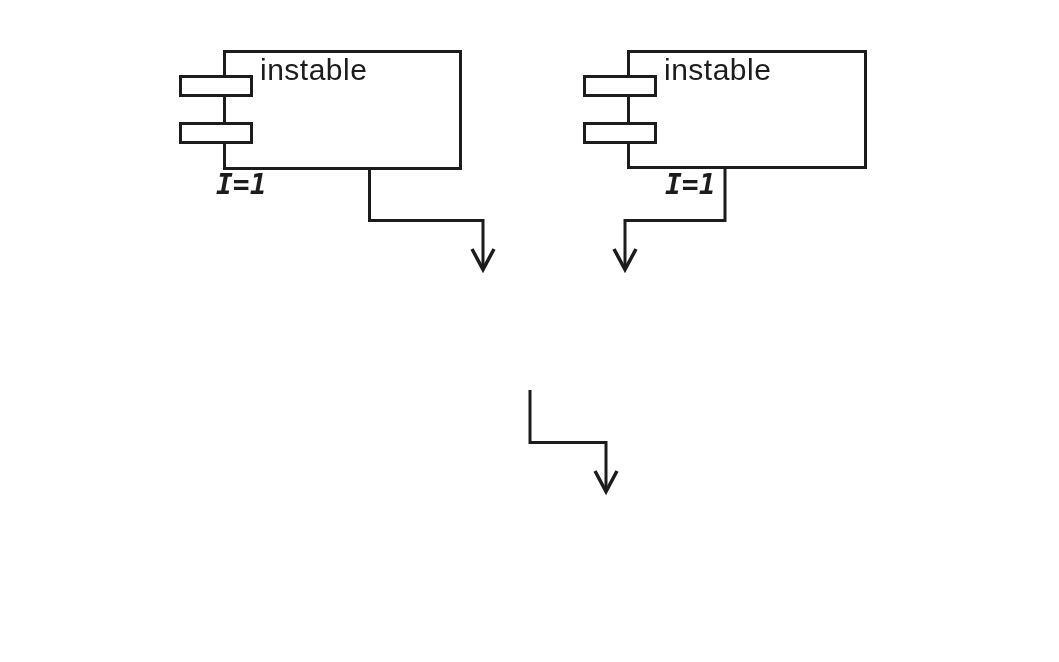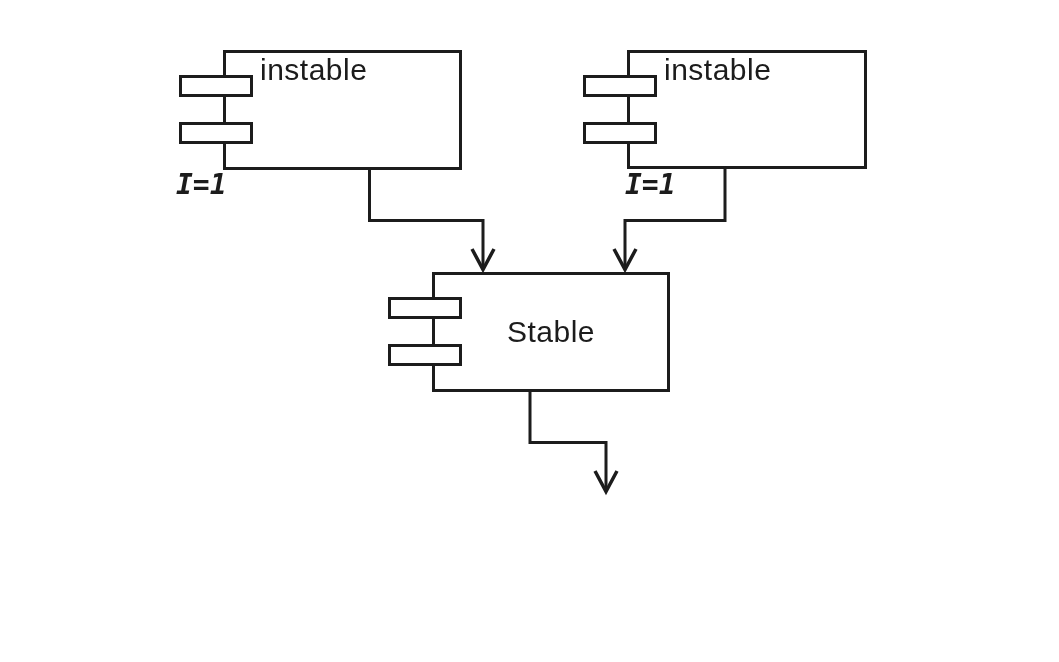--- a/index.html
+++ b/index.html
@@ -62,20 +62,21 @@
   .tab.t2 { top: 69px; }
   .annotation {
     position: absolute;
     color: #1c1c1c;
     font-family: "DejaVu Sans Mono", "Liberation Mono", monospace;
     font-weight: bold;
     font-style: italic;
     font-size: 28px;
     line-height: 28px;
     white-space: nowrap;
+    margin-left: 40px;
   }
   
   .n-instable-left  { left: 223px; top: 50px;  width: 239px; height: 120px; }
   .n-instable-right { left: 627px; top: 50px;  width: 240px; height: 119px; }
   .n-stable         { left: 432px; top: 272px; width: 238px; height: 120px; }
   .n-flexible       { left: 556px; top: 494px; width: 239px; height: 119px; }
   .ann-left  { left: 176px; top: 171px; }
   .ann-right { left: 625px; top: 171px; }
 </style>
 </head>
@@ -109,21 +110,16 @@
     </div>
     <div class="annotation ann-left">I=1</div>
 
     <div class="node n-instable-right">
       <span class="tab t1"></span>
       <span class="tab t2"></span>
       <span class="label top-left">instable</span>
     </div>
     <div class="annotation ann-right">I=1</div>
 
-    <div class="node centered n-stable">
-      <span class="tab t1"></span>
-      <span class="tab t2"></span>
-      <span class="label">Stable</span>
-    </div>
 
 
   </div>
 </div>
 
 </body></html>

